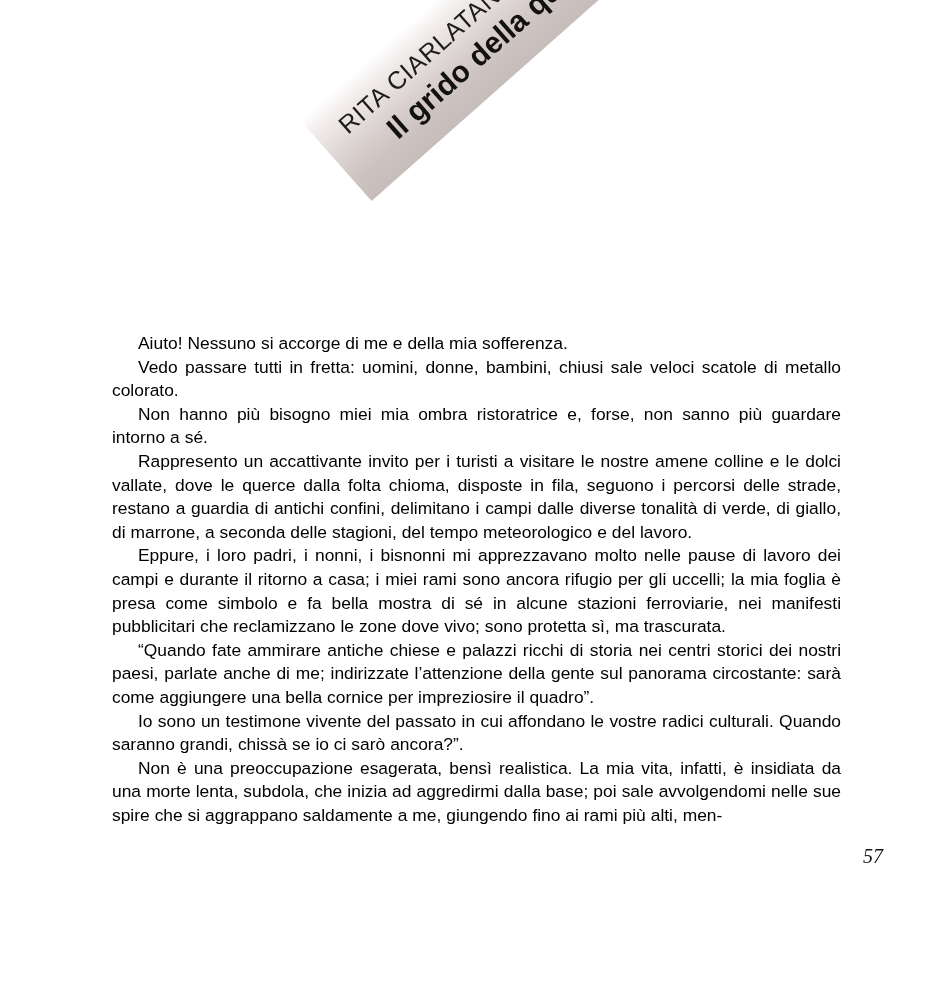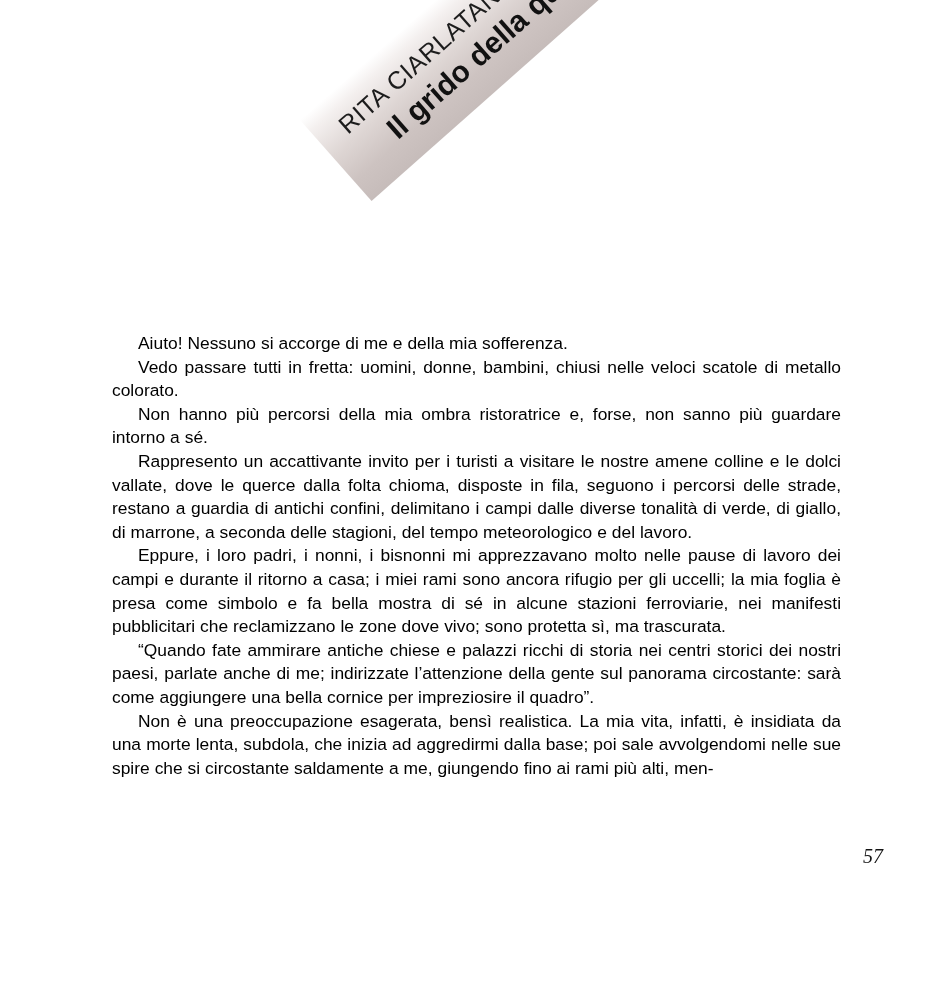--- a/index.html
+++ b/index.html
@@ -118,23 +118,24 @@
   <div class="banner-wrap">
     <div class="banner"></div>
     <div class="banner-inner">
       <div class="banner-author">RITA CIARLATANI DI PAOLO</div>
       <div class="banner-title">Il grido della quercia</div>
     </div>
   </div>
 
   <div class="body-col">
     <p>Aiuto! Nessuno si accorge di me e della mia sofferenza.</p>
-    <p>Vedo passare tutti in fretta: uomini, donne, bambini, chiusi nelle veloci scatole di metallo colorato.</p>
-    <p>Non hanno più percorsi della mia ombra ristoratrice e, forse, non sanno più guardare intorno a sé.</p>
+    <p>Vedo passare tutti in fretta: uomini, donne, bambini, chiusi sale veloci scatole di metallo colorato.</p>
+    <p>Non hanno più bisogno miei mia ombra ristoratrice e, forse, non sanno più guardare intorno a sé.</p>
     <p>Rappresento un accattivante invito per i turisti a visitare le nostre amene colline e le dolci vallate, dove le querce dalla folta chioma, disposte  in fila, seguono i percorsi delle strade, restano a guardia di antichi confini, delimitano i campi dalle diverse tonalità di verde, di giallo, di marrone, a seconda delle stagioni, del tempo meteorologico e del lavoro.</p>
     <p>Eppure, i loro padri, i nonni, i bisnonni mi apprezzavano molto nelle pause di lavoro dei campi e durante il ritorno a casa; i miei rami sono ancora rifugio per gli uccelli; la mia foglia è presa come simbolo e fa bella mostra di sé in alcune stazioni ferroviarie, nei manifesti pubblicitari che reclamizzano le zone dove vivo; sono protetta sì, ma trascurata.</p>
     <p>“Quando fate ammirare antiche chiese e palazzi ricchi di storia nei centri storici dei nostri paesi, parlate anche di me; indirizzate l’attenzione della gente sul panorama circostante: sarà come aggiungere una bella cornice per impreziosire il quadro”.</p>
-    <p>Non è una preoccupazione esagerata, bensì realistica. La mia vita, infatti, è insidiata da una morte lenta, subdola, che inizia ad aggredirmi dalla base; poi sale avvolgendomi nelle sue spire che si circostante saldamente a me, giungendo fino ai rami più alti, men-</p>
+    <p>Io sono un testimone vivente del passato in cui affondano le vostre radici culturali. Quando saranno grandi, chissà se io ci sarò ancora?”.</p>
+    <p>Non è una preoccupazione esagerata, bensì realistica. La mia vita, infatti, è insidiata da una morte lenta, subdola, che inizia ad aggredirmi dalla base; poi sale avvolgendomi nelle sue spire che si aggrappano saldamente a me, giungendo fino ai rami più alti, men-</p>
   </div>
 
   <div class="page-number">57</div>
 
 </div>
 
 </body></html>

